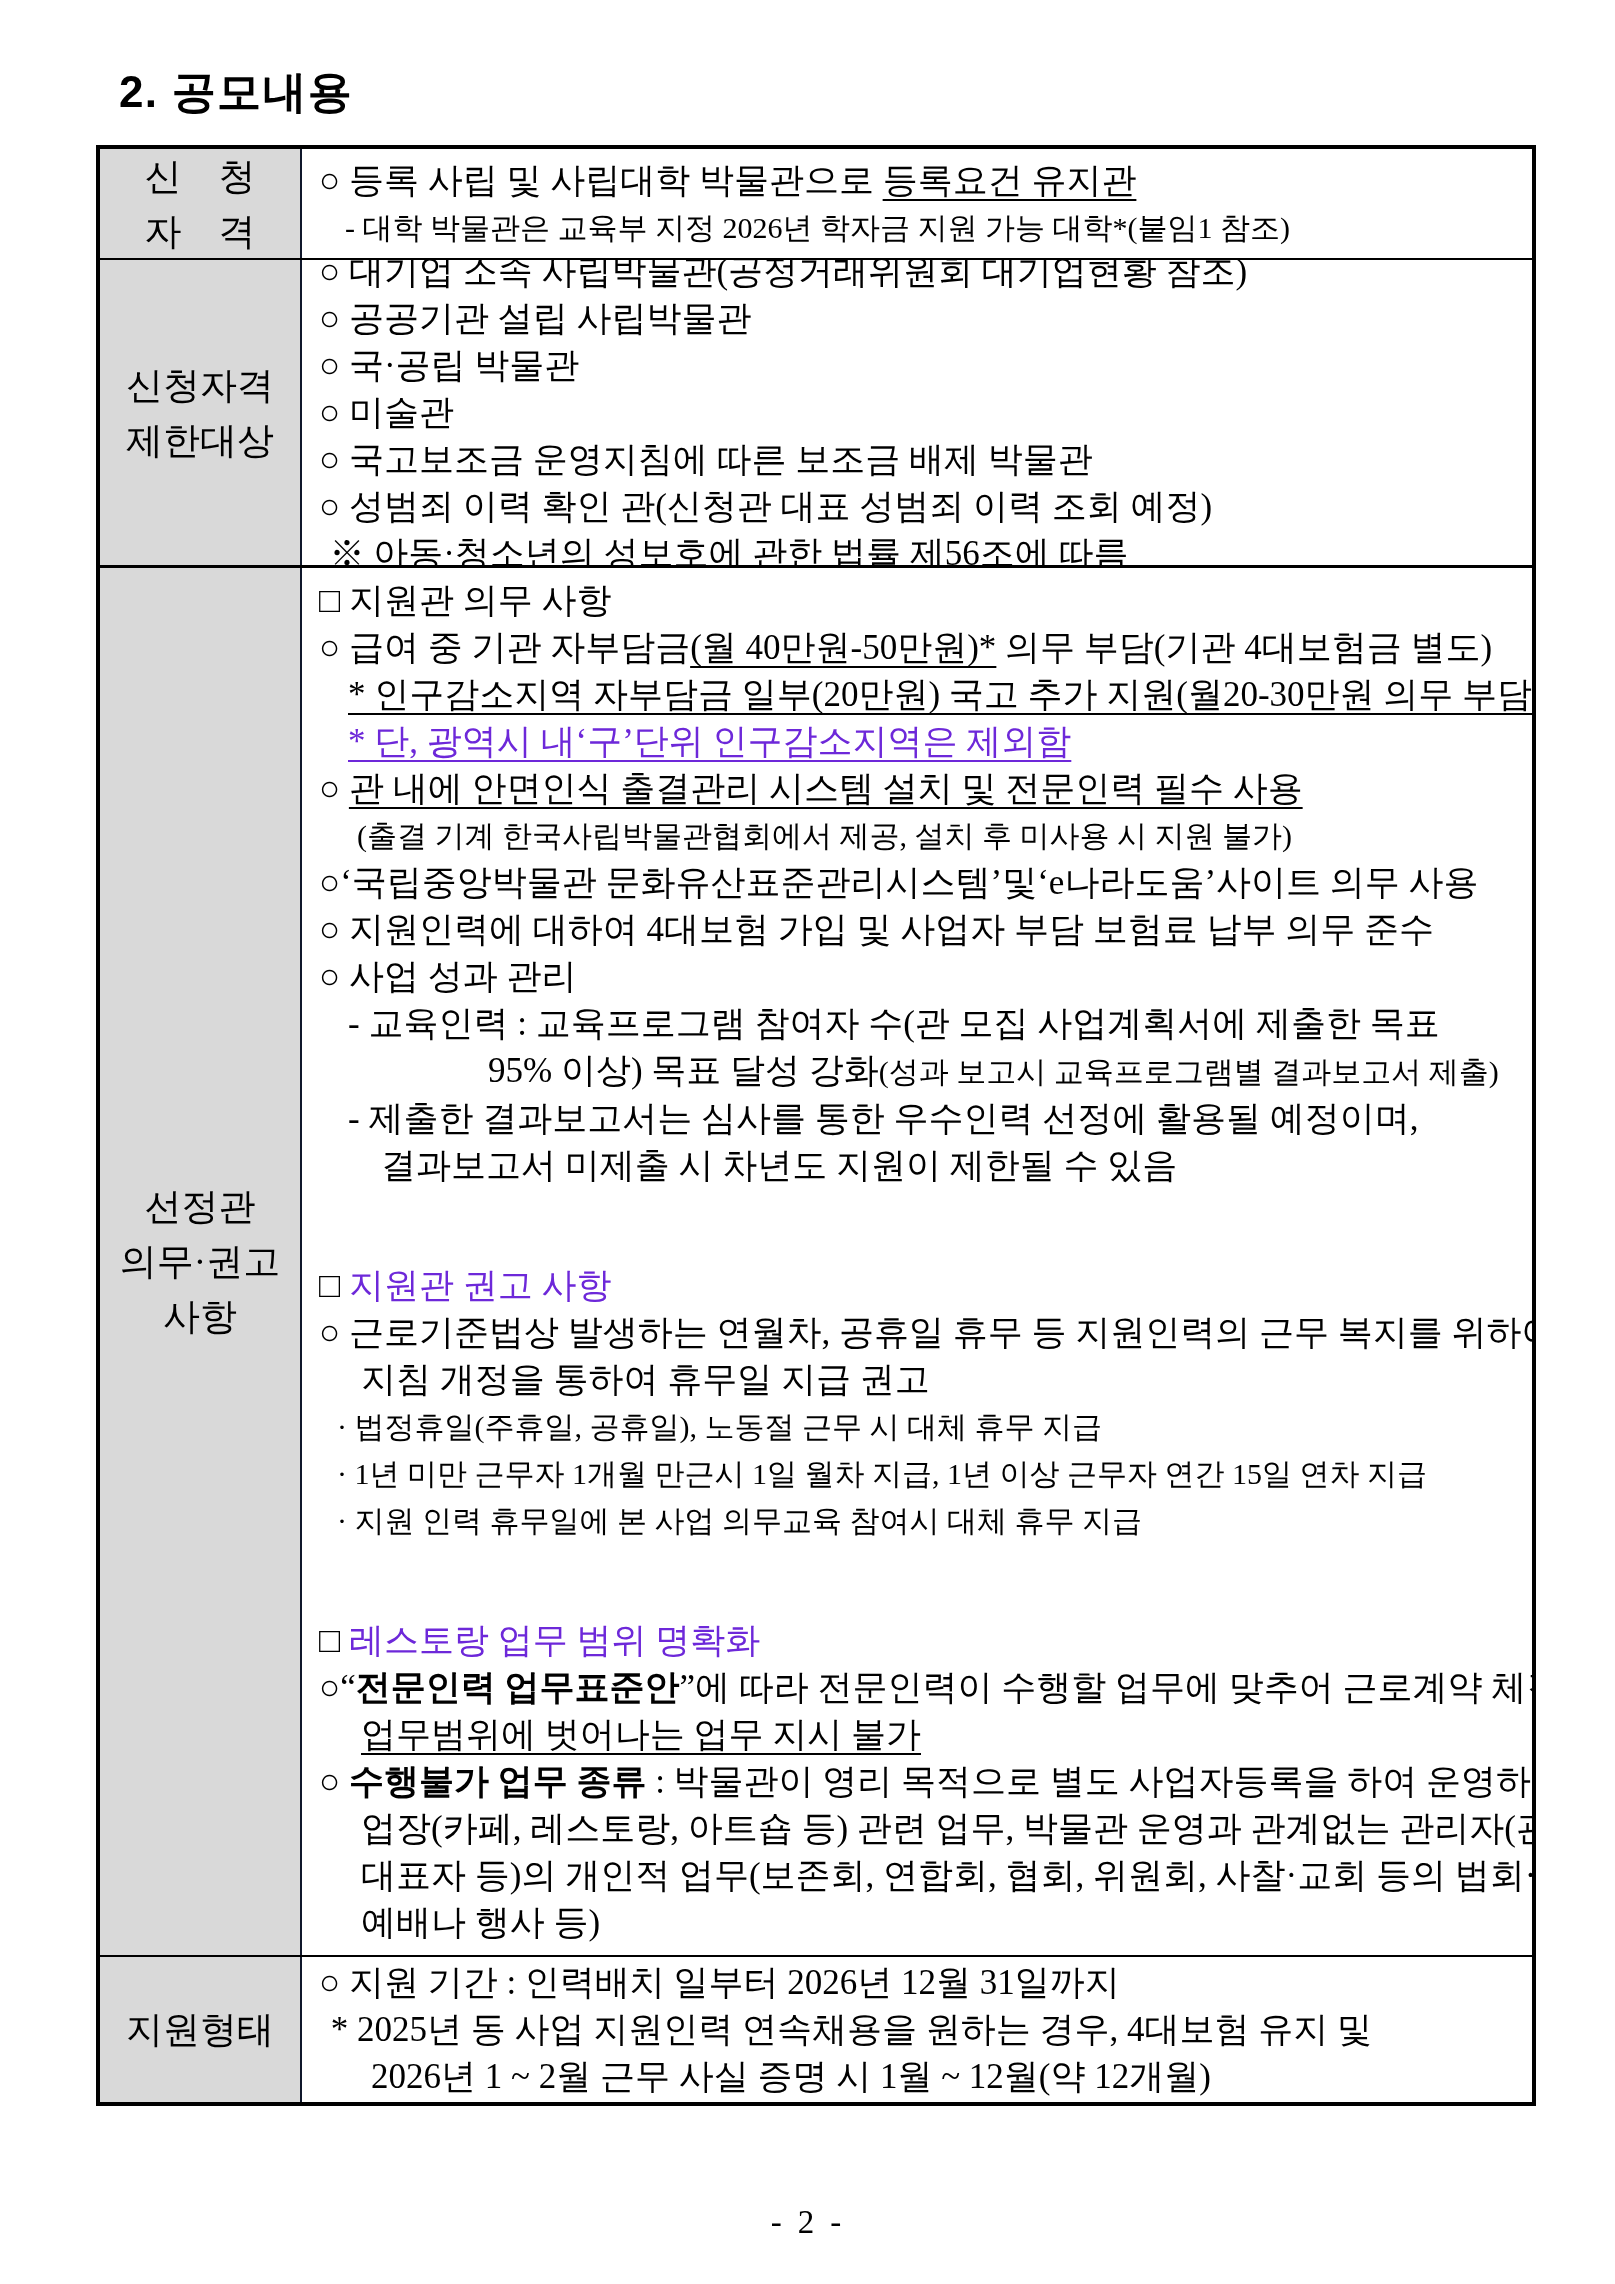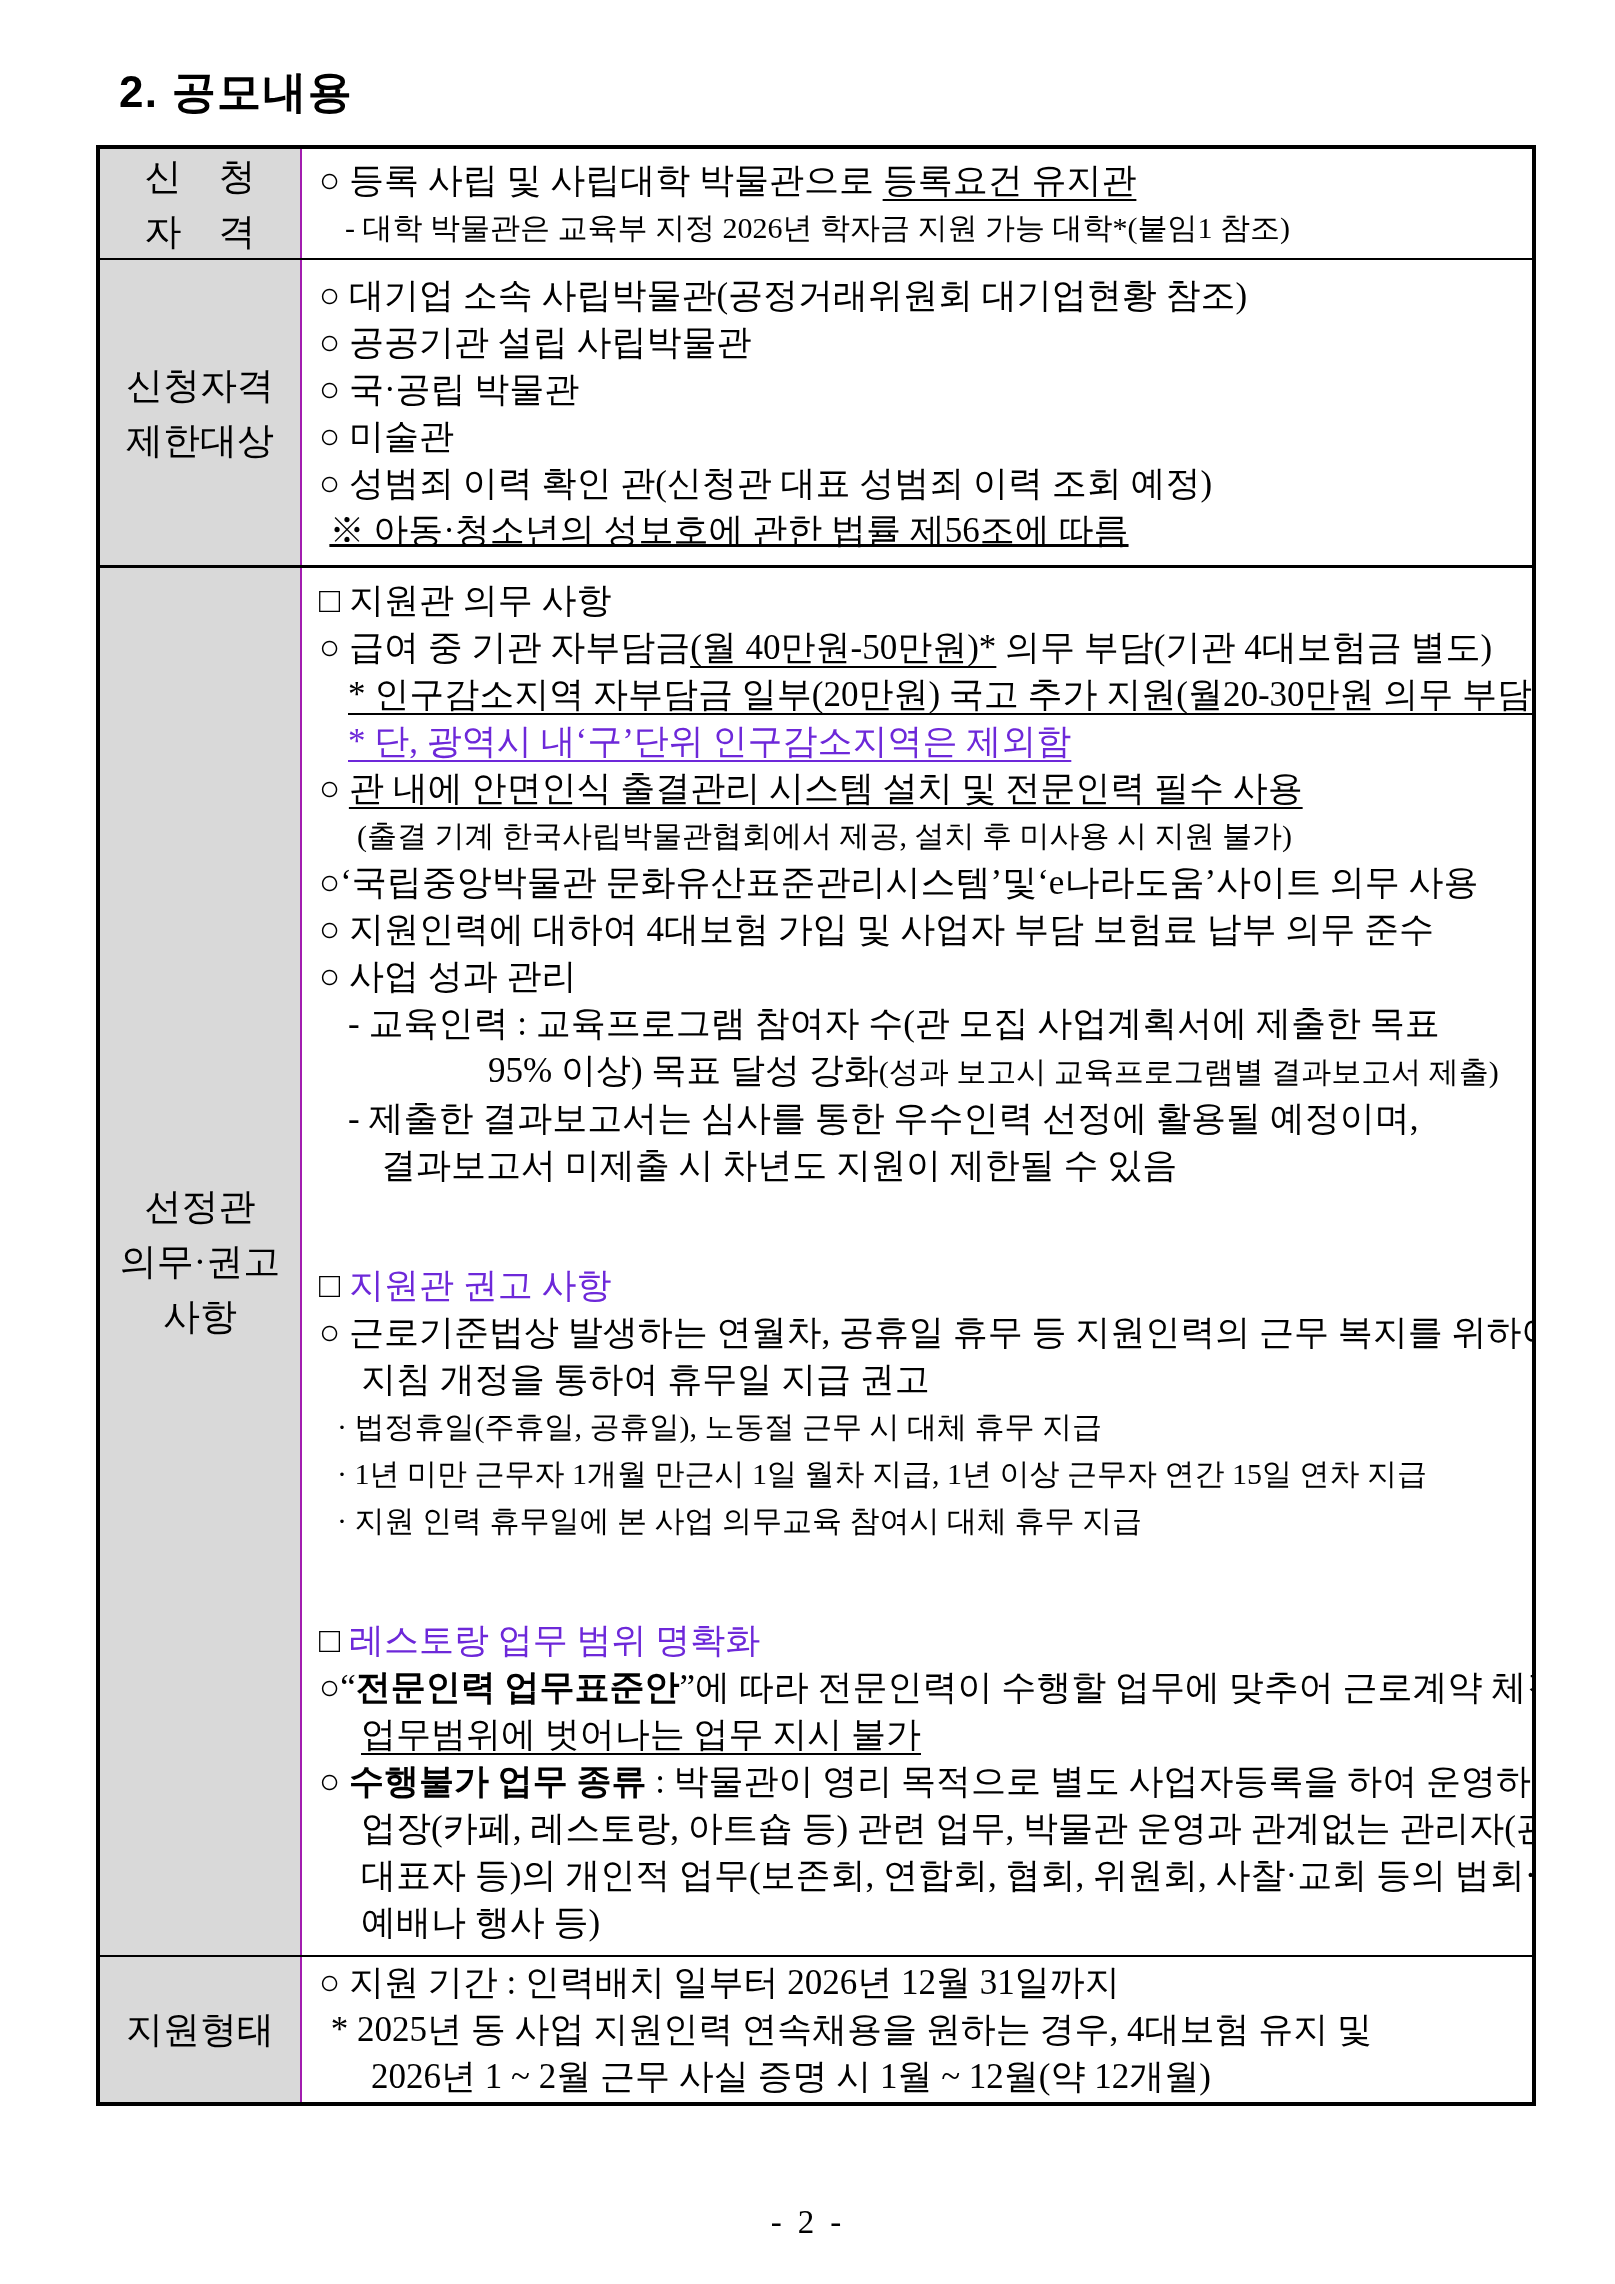--- a/index.html
+++ b/index.html
@@ -14,21 +14,21 @@
   }
   .doc-table{
     position:absolute;left:96px;top:145px;width:1440px;
     border:4.6px solid #000;box-sizing:border-box;background:#fff;
   }
   .t-row{display:flex;box-sizing:border-box;}
   .t-row + .t-row{border-top:2px solid #000;}
   .t-row.r3{border-top-width:3.9px;}
   .t-row.r4{border-top-width:2.6px;}
   .row-header{
-    width:202px;flex:0 0 202px;background:#d9d9d9;border-right:2px solid #a21caf;
+    width:202px;flex:0 0 202px;background:#d9d9d9;border-right:2px solid #0f172a;
     display:flex;flex-direction:column;justify-content:center;align-items:center;
     box-sizing:border-box;font-size:37px;line-height:55px;white-space:pre;
     text-align:center;
   }
   .row-cell{
     flex:1 1 auto;display:flex;flex-direction:column;justify-content:center;
     box-sizing:border-box;padding:11.7px 5.2px 11.7px 17px;overflow:hidden;
   }
   .line{white-space:pre;font-size:35px;line-height:47px;}
   .r1 .line{line-height:47px;}
@@ -56,20 +56,21 @@
         <div class="line small" style="padding-left: 26px;"><span class="seg">- 대학 박물관은 교육부 지정 2026년 학자금 지원 가능 대학*(붙임1 참조)</span></div>
       </div>
     </div>
     <div class="t-row r1" style="height: 307px;">
       <div class="row-header"><div>신청자격</div><div>제한대상</div></div>
       <div class="row-cell">
         <div class="line"><span class="seg">○ 대기업 소속 사립박물관(공정거래위원회 대기업현황 참조)</span></div>
         <div class="line"><span class="seg">○ 공공기관 설립 사립박물관</span></div>
         <div class="line"><span class="seg">○ 국·공립 박물관</span></div>
         <div class="line"><span class="seg">○ 미술관</span></div>
+        <div class="line"><span class="seg">○ 국고보조금 운영지침에 따른 보조금 배제 박물관</span></div>
         <div class="line"><span class="seg">○ 성범죄 이력 확인 관(신청관 대표 성범죄 이력 조회 예정)</span></div>
         <div class="line" style="padding-left: 10.4px; text-decoration: underline;"><span class="seg">※ 아동·청소년의 성보호에 관한 법률 제56조에 따름</span></div>
       </div>
     </div>
     <div class="t-row r3" style="height: 1390px;">
       <div class="row-header"><div>선정관</div><div>의무·권고</div><div>사항</div></div>
       <div class="row-cell">
         <div class="line"><span class="seg">□ 지원관 의무 사항</span></div>
         <div class="line"><span class="seg">○ 급여 중 기관 자부담금</span><span class="seg u">(월 40만원-50만원)*</span><span class="seg"> 의무 부담(기관 4대보험금 별도)</span></div>
         <div class="line" style="padding-left: 29px;"><span class="seg u">* 인구감소지역 자부담금 일부(20만원) 국고 추가 지원(월20-30만원 의무 부담)</span></div>

